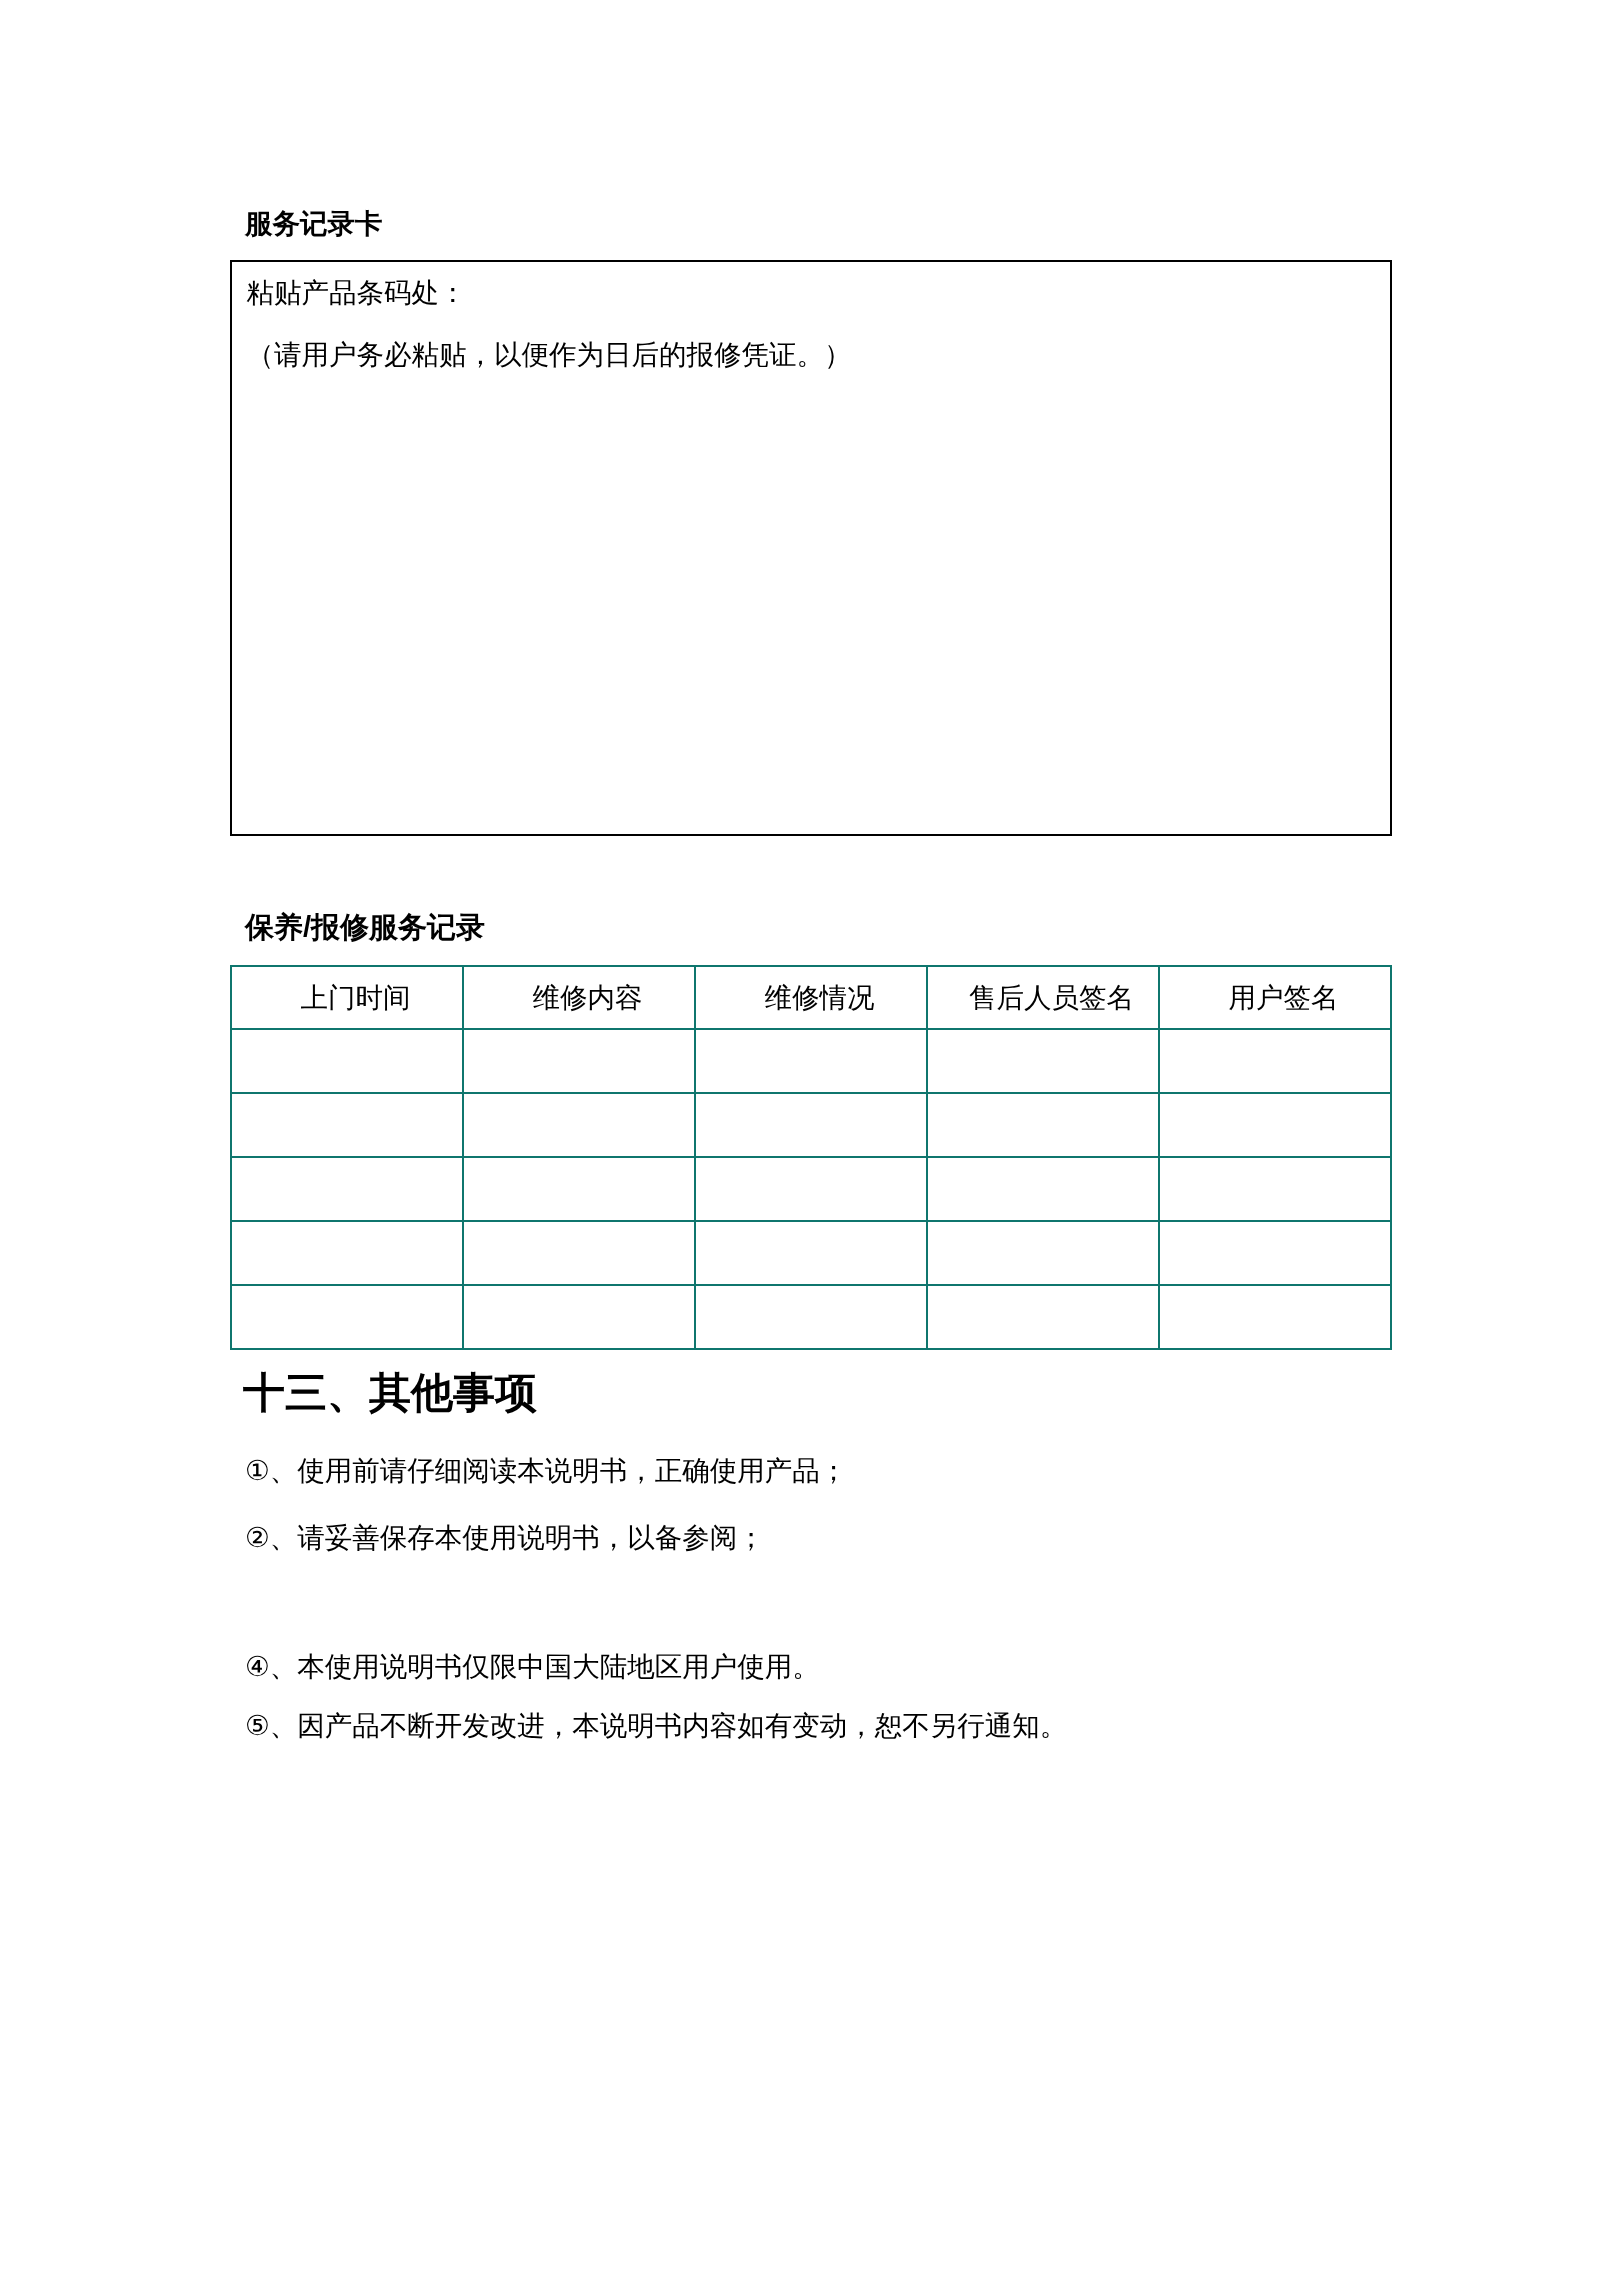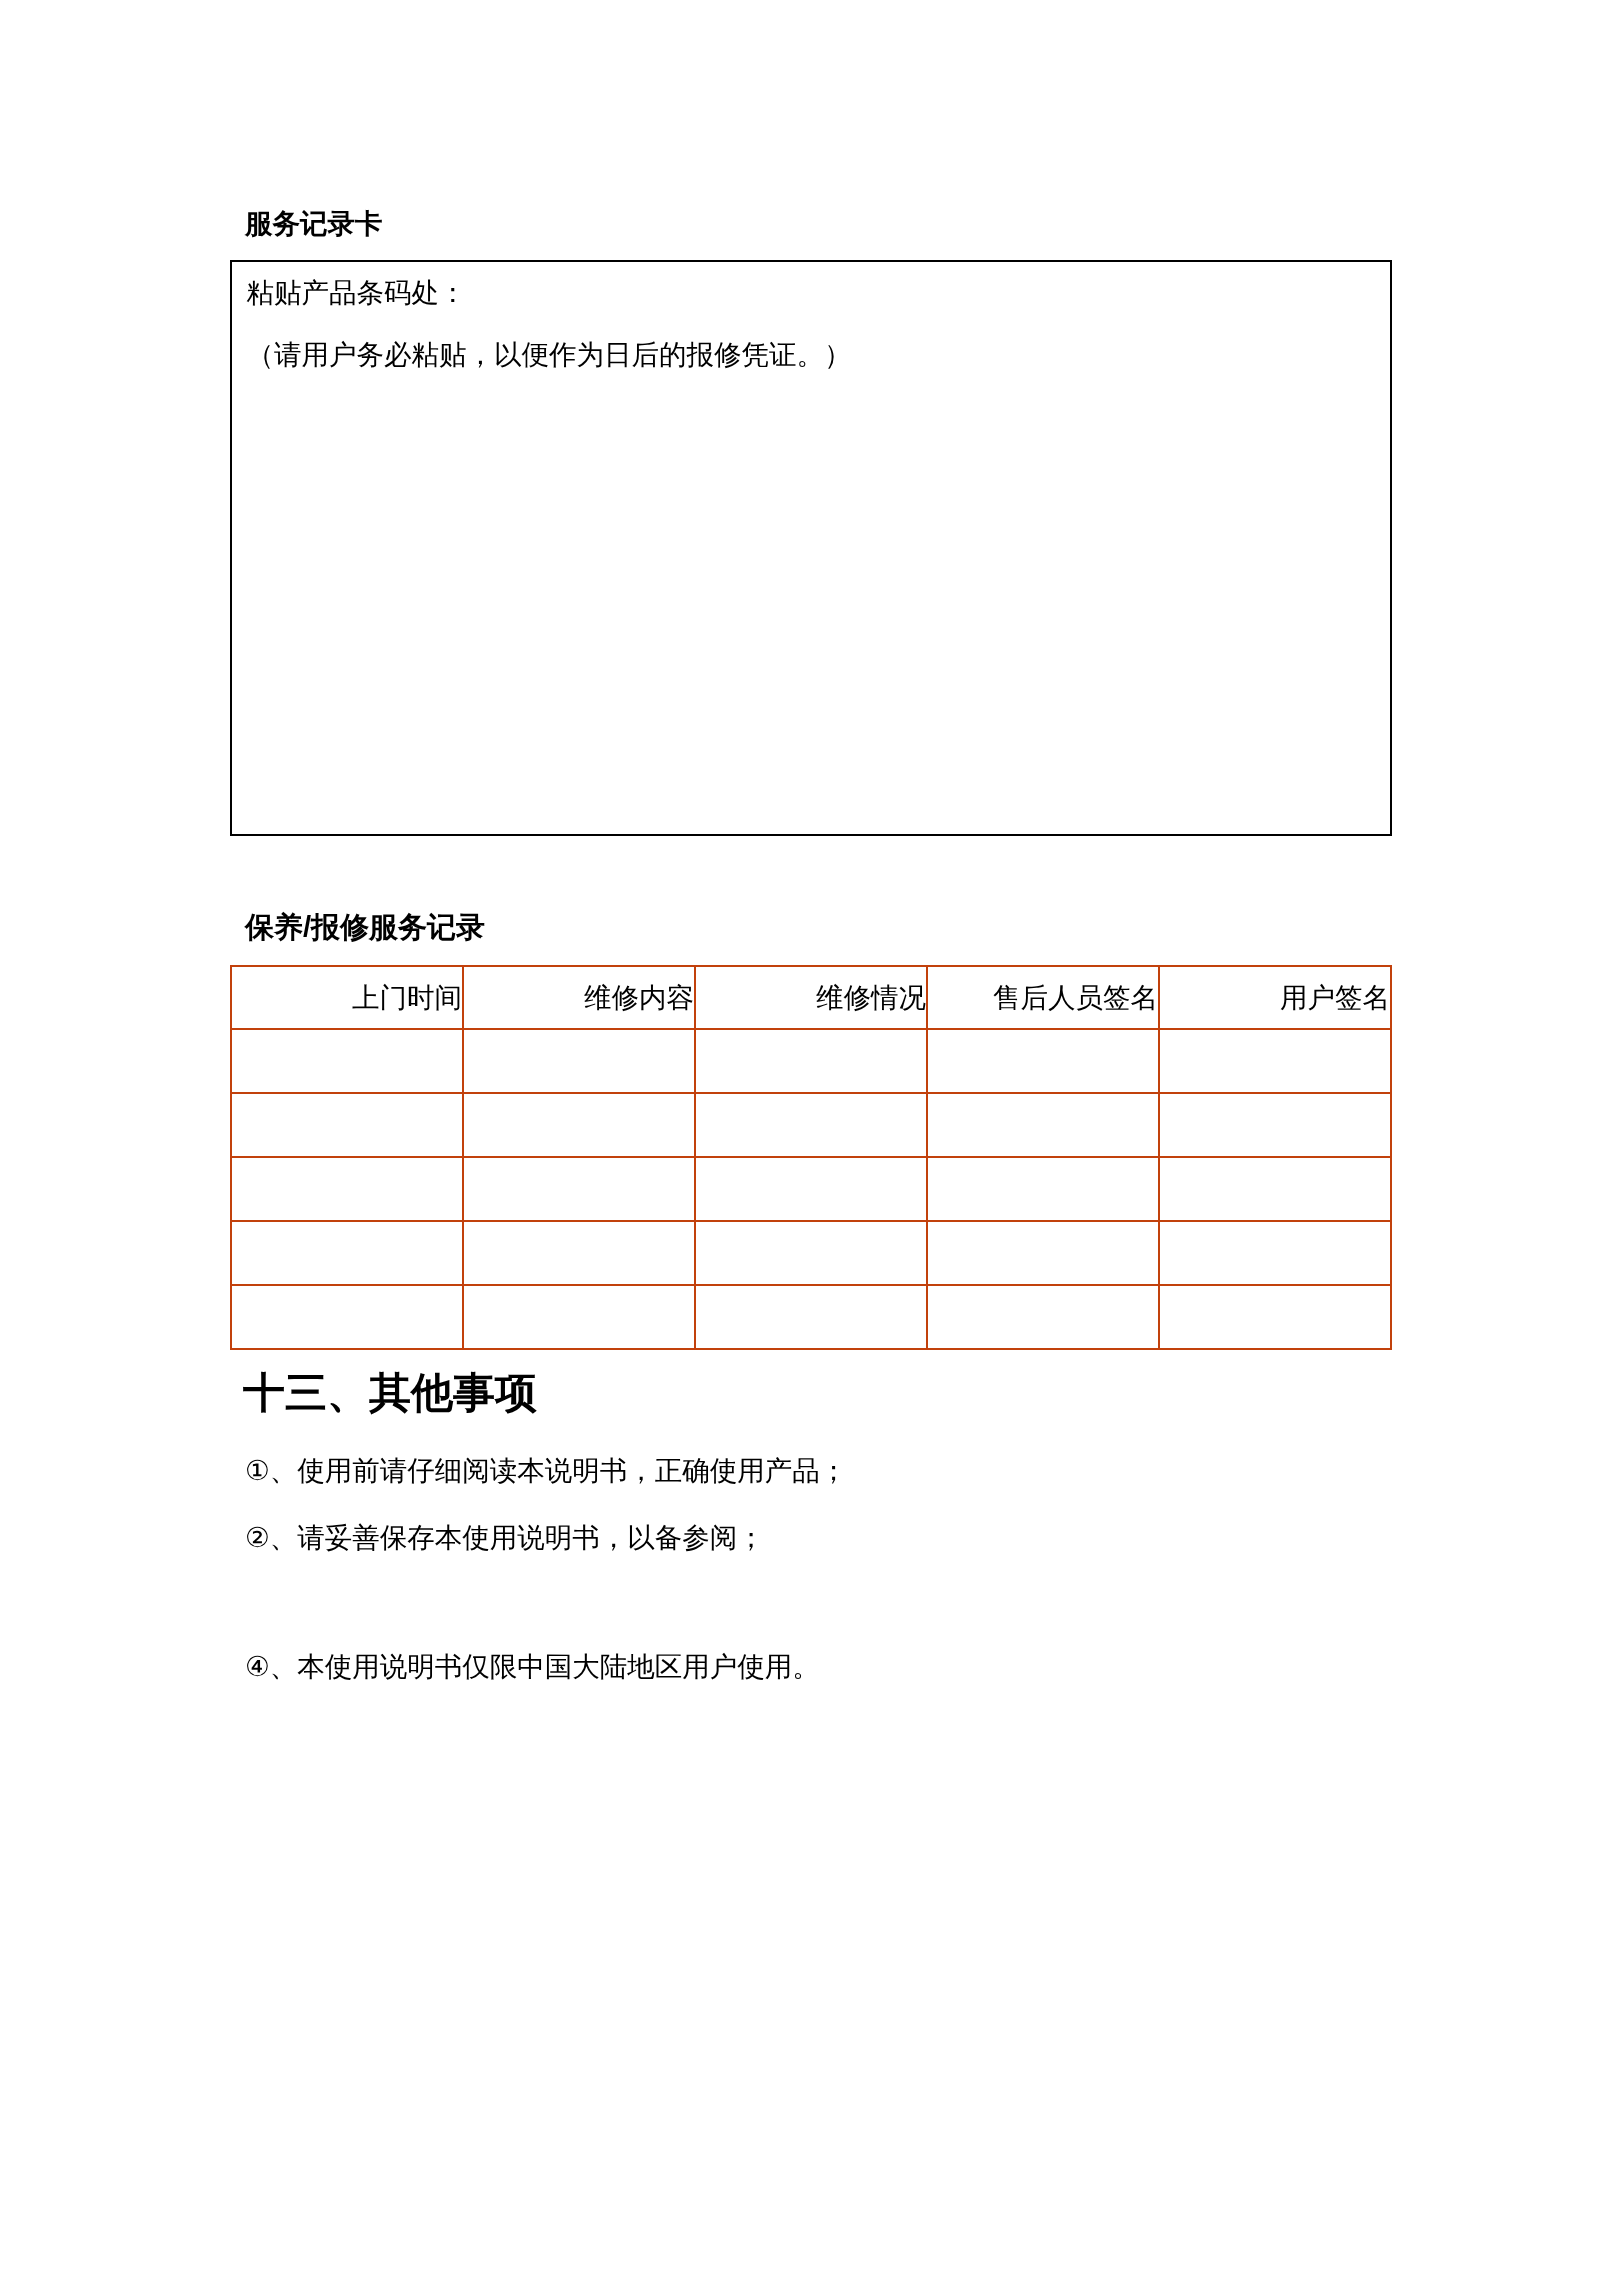--- a/index.html
+++ b/index.html
@@ -63,23 +63,23 @@
 
   .record-table {
     left: 230px;
     top: 965px;
     width: 1162px;
     border-collapse: collapse;
     table-layout: fixed;
   }
   .record-table th,
   .record-table td {
-    border: 2px solid #c2410c;
+    border: 2px solid #0f766e;
     padding: 0 0 0 17px;
-    text-align: right;
+    text-align: center;
     vertical-align: middle;
     font-size: 27.5px;
     font-weight: normal;
     overflow: hidden;
     white-space: nowrap;
   }
   .record-table th { height: 61px; }
   .record-table td { height: 62px; }
 
   .other-heading {
@@ -164,15 +164,16 @@
         <td></td>
       </tr>
     </tbody>
   </table>
 
   <div class="abs other-heading">十三、其他事项</div>
 
   <div class="abs notice-item n0">①、使用前请仔细阅读本说明书，正确使用产品；</div>
   <div class="abs notice-item n1">②、请妥善保存本使用说明书，以备参阅；</div>
   <div class="abs notice-item n3">④、本使用说明书仅限中国大陆地区用户使用。</div>
+  <div class="abs notice-item n4">⑤、因产品不断开发改进，本说明书内容如有变动，恕不另行通知。</div>
 
 </div>
 
 
 </body></html>

